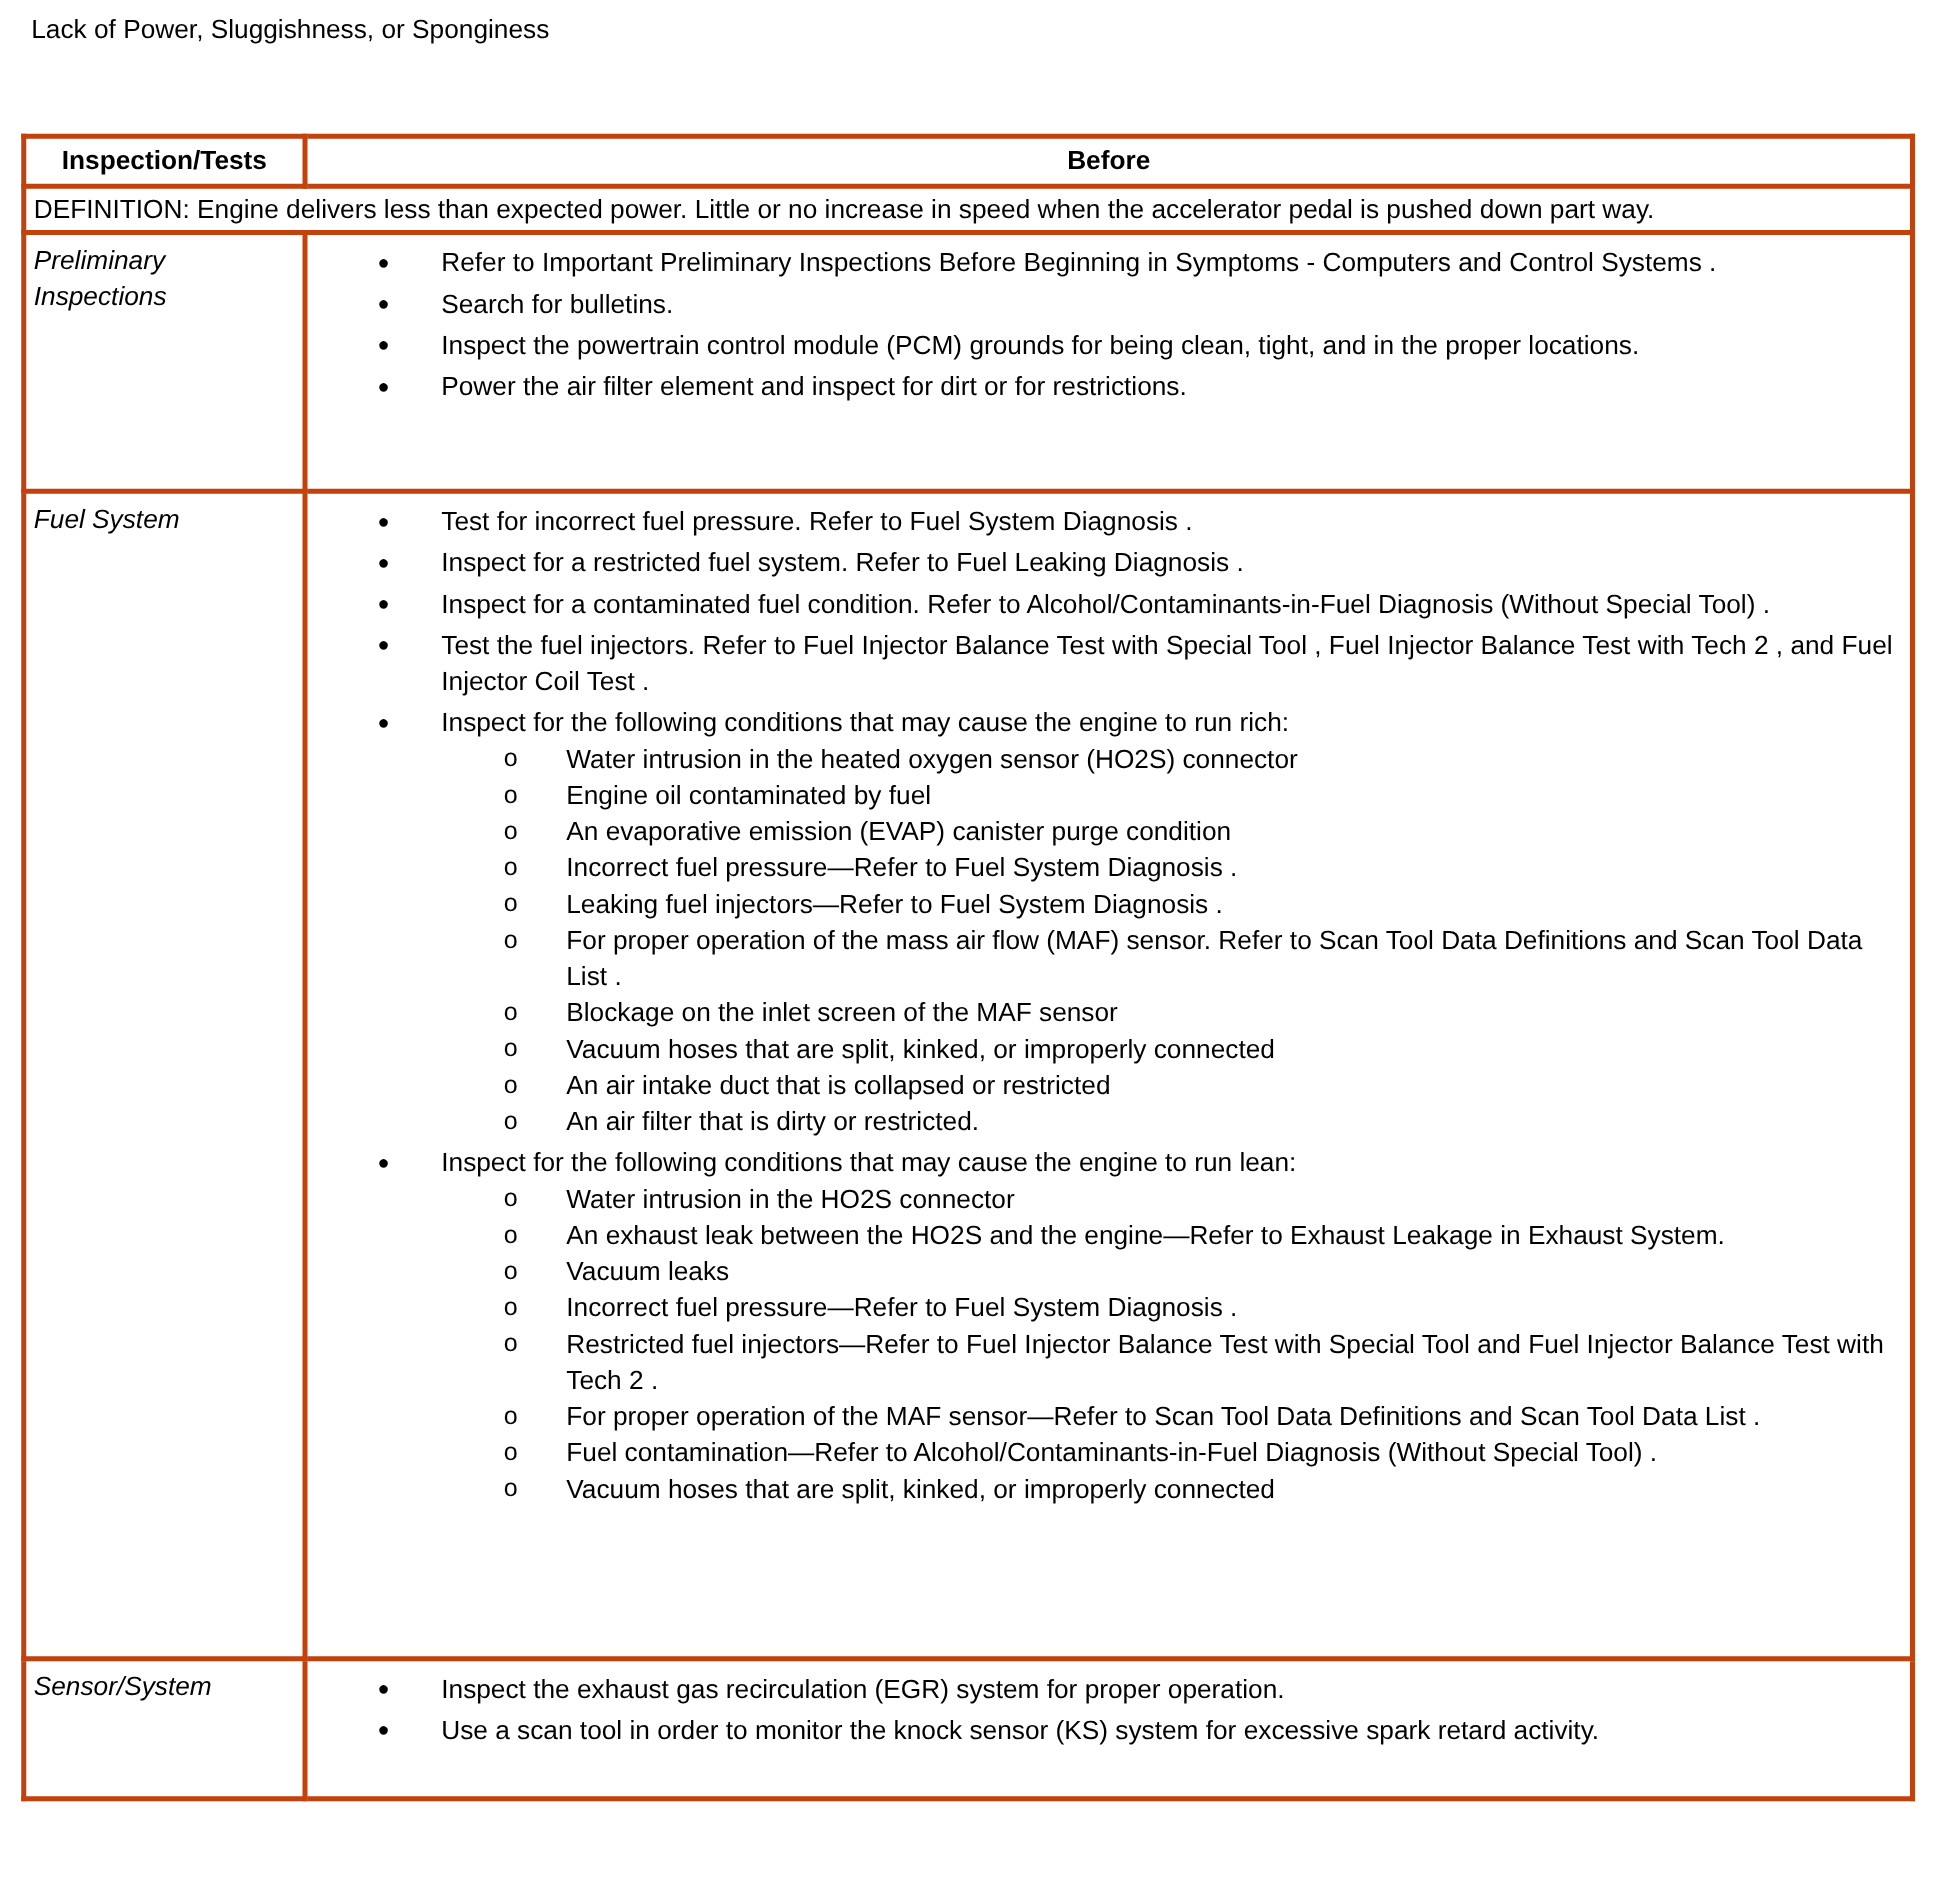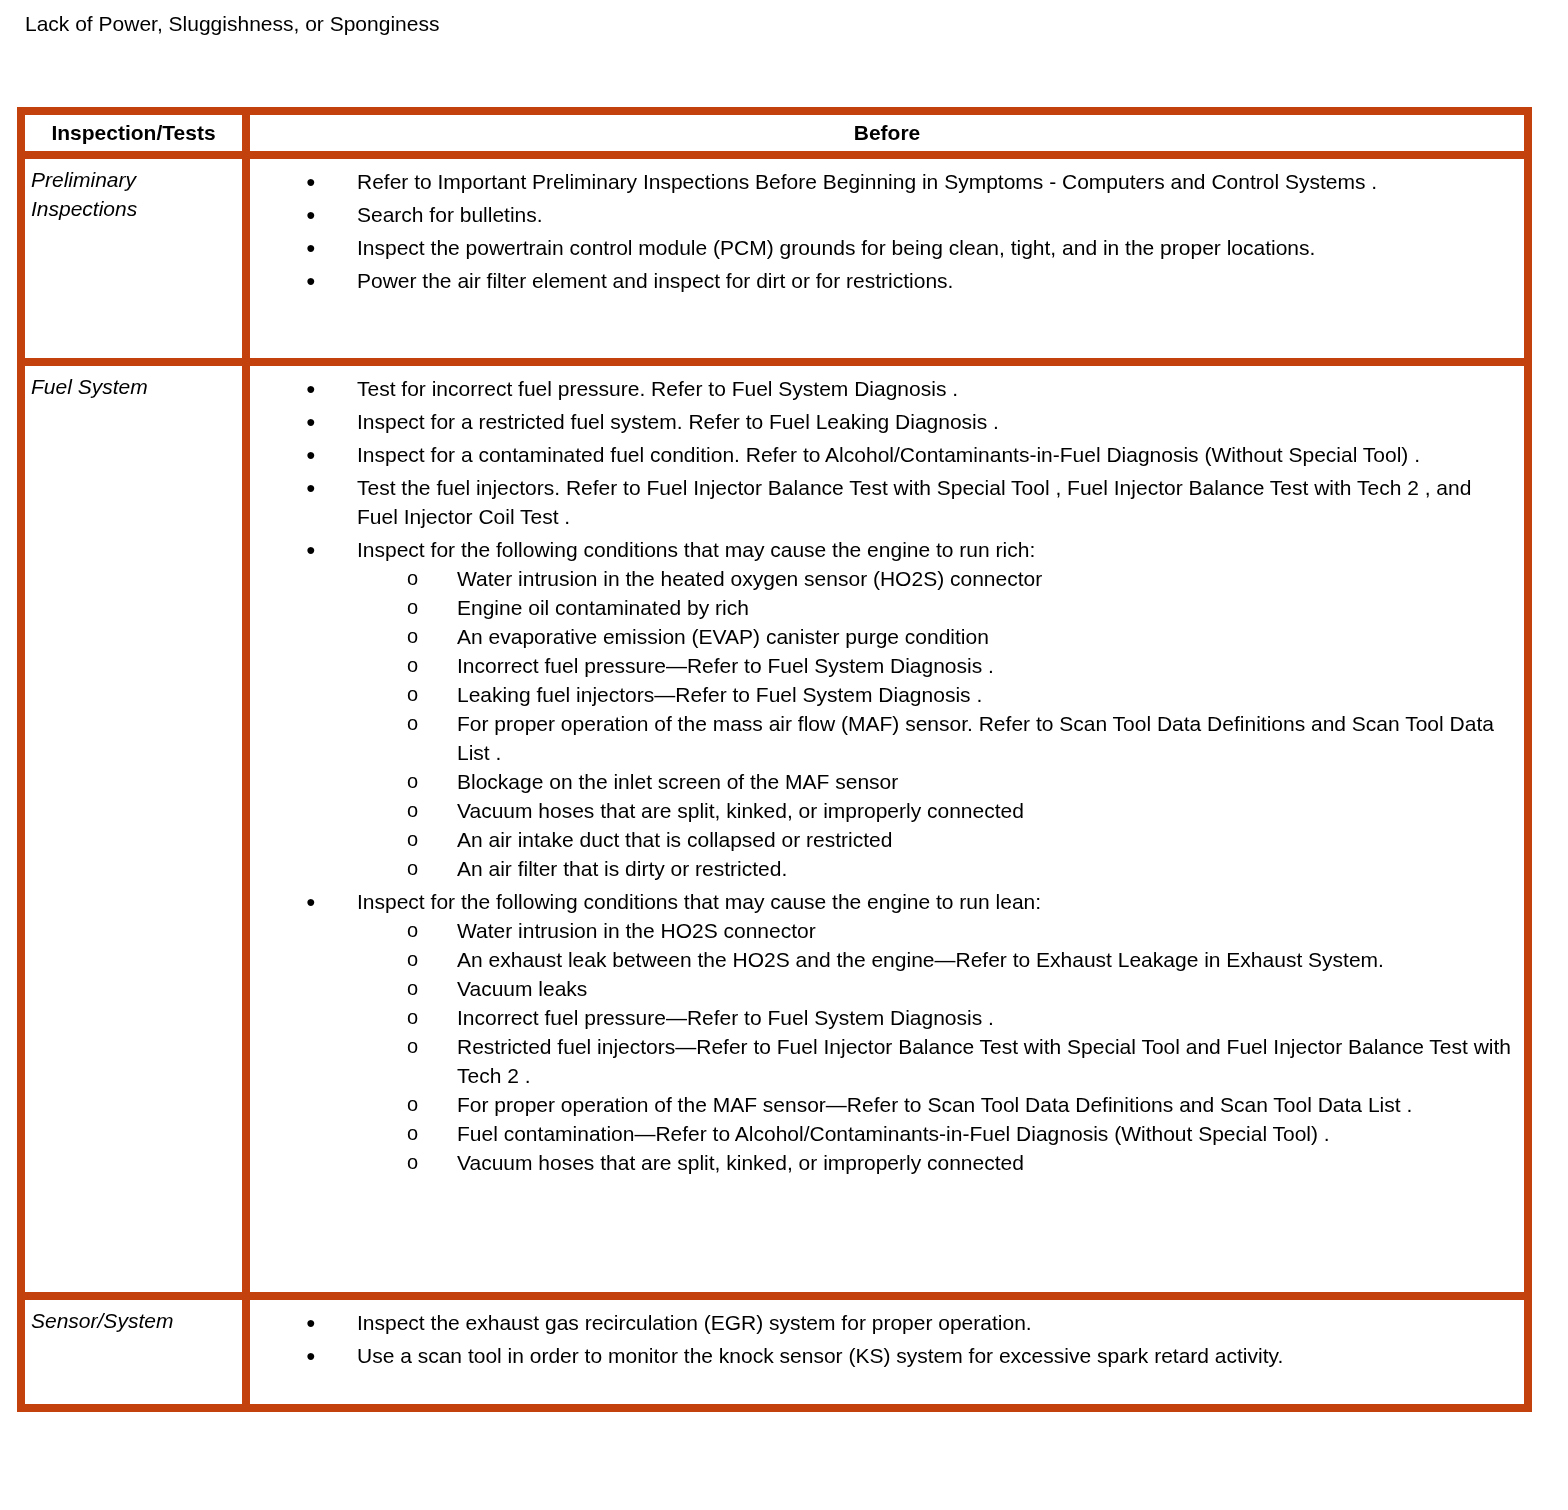--- a/index.html
+++ b/index.html
@@ -10,21 +10,21 @@
   .title {
     position: absolute; left: 25px; top: 12px;
     font-size: 21px; font-weight: normal; letter-spacing: 0px;
   }
   table.diag {
     position: absolute; left: 17px; top: 107px;
     width: 1515px; border-collapse: collapse;
     table-layout: fixed;
   }
   table.diag td, table.diag th {
-    border: 8px solid #c2410c;
+    border: 4px solid #c2410c;
     vertical-align: top;
     font-size: 21px; line-height: 29px;
     padding: 0;
   }
   table.diag th {
     font-weight: bold; text-align: center; height: 36px; vertical-align: middle;
     line-height: 28px;
   }
   col.c1 { width: 225px; }
   .def-cell { padding: 2px 8px 2px 6px !important; }
@@ -54,20 +54,23 @@
       <col class="c1">
       <col class="c2">
     </colgroup>
   <thead>
     <tr>
       <th>Inspection/Tests</th>
       <th>Before</th>
     </tr>
   </thead>
   <tbody id="tbody">
+    <tr>
+      <td colspan="2" class="def-cell">DEFINITION: Engine delivers less than expected power. Little or no increase in speed when the accelerator pedal is pushed down part way.</td>
+    </tr>
   <tr class="row-pre">
         <td class="label-cell">Preliminary Inspections</td>
         <td class="act-cell">
           <ul class="l1">
             <li><span class="bul">●</span><span>Refer to Important Preliminary Inspections Before Beginning in Symptoms - Computers and Control Systems .</span></li>
             <li><span class="bul">●</span><span>Search for bulletins.</span></li>
             <li><span class="bul">●</span><span>Inspect the powertrain control module (PCM) grounds for being clean, tight, and in the proper locations.</span></li>
             <li><span class="bul">●</span><span>Power the air filter element and inspect for dirt or for restrictions.</span></li>
           </ul>
         </td>
@@ -75,21 +78,21 @@
       <tr class="row-fuel">
         <td class="label-cell">Fuel System</td>
         <td class="act-cell">
           <ul class="l1">
             <li><span class="bul">●</span><span>Test for incorrect fuel pressure. Refer to Fuel System Diagnosis .</span></li>
             <li><span class="bul">●</span><span>Inspect for a restricted fuel system. Refer to Fuel Leaking Diagnosis .</span></li>
             <li><span class="bul">●</span><span>Inspect for a contaminated fuel condition. Refer to Alcohol/Contaminants-in-Fuel Diagnosis (Without Special Tool) .</span></li>
             <li><span class="bul">●</span><span>Test the fuel injectors. Refer to Fuel Injector Balance Test with Special Tool , Fuel Injector Balance Test with Tech 2 , and Fuel Injector Coil Test .</span></li>
             <li><span class="bul">●</span><span>Inspect for the following conditions that may cause the engine to run rich:</span><ul class="l2">
                 <li><span class="sbul">o</span><span>Water intrusion in the heated oxygen sensor (HO2S) connector</span></li>
-                <li><span class="sbul">o</span><span>Engine oil contaminated by rich</span></li>
+                <li><span class="sbul">o</span><span>Engine oil contaminated by fuel</span></li>
                 <li><span class="sbul">o</span><span>An evaporative emission (EVAP) canister purge condition</span></li>
                 <li><span class="sbul">o</span><span>Incorrect fuel pressure—Refer to Fuel System Diagnosis .</span></li>
                 <li><span class="sbul">o</span><span>Leaking fuel injectors—Refer to Fuel System Diagnosis .</span></li>
                 <li><span class="sbul">o</span><span>For proper operation of the mass air flow (MAF) sensor. Refer to Scan Tool Data Definitions and Scan Tool Data List .</span></li>
                 <li><span class="sbul">o</span><span>Blockage on the inlet screen of the MAF sensor</span></li>
                 <li><span class="sbul">o</span><span>Vacuum hoses that are split, kinked, or improperly connected</span></li>
                 <li><span class="sbul">o</span><span>An air intake duct that is collapsed or restricted</span></li>
                 <li><span class="sbul">o</span><span>An air filter that is dirty or restricted.</span></li>
               </ul></li>
             <li><span class="bul">●</span><span>Inspect for the following conditions that may cause the engine to run lean:</span><ul class="l2">

